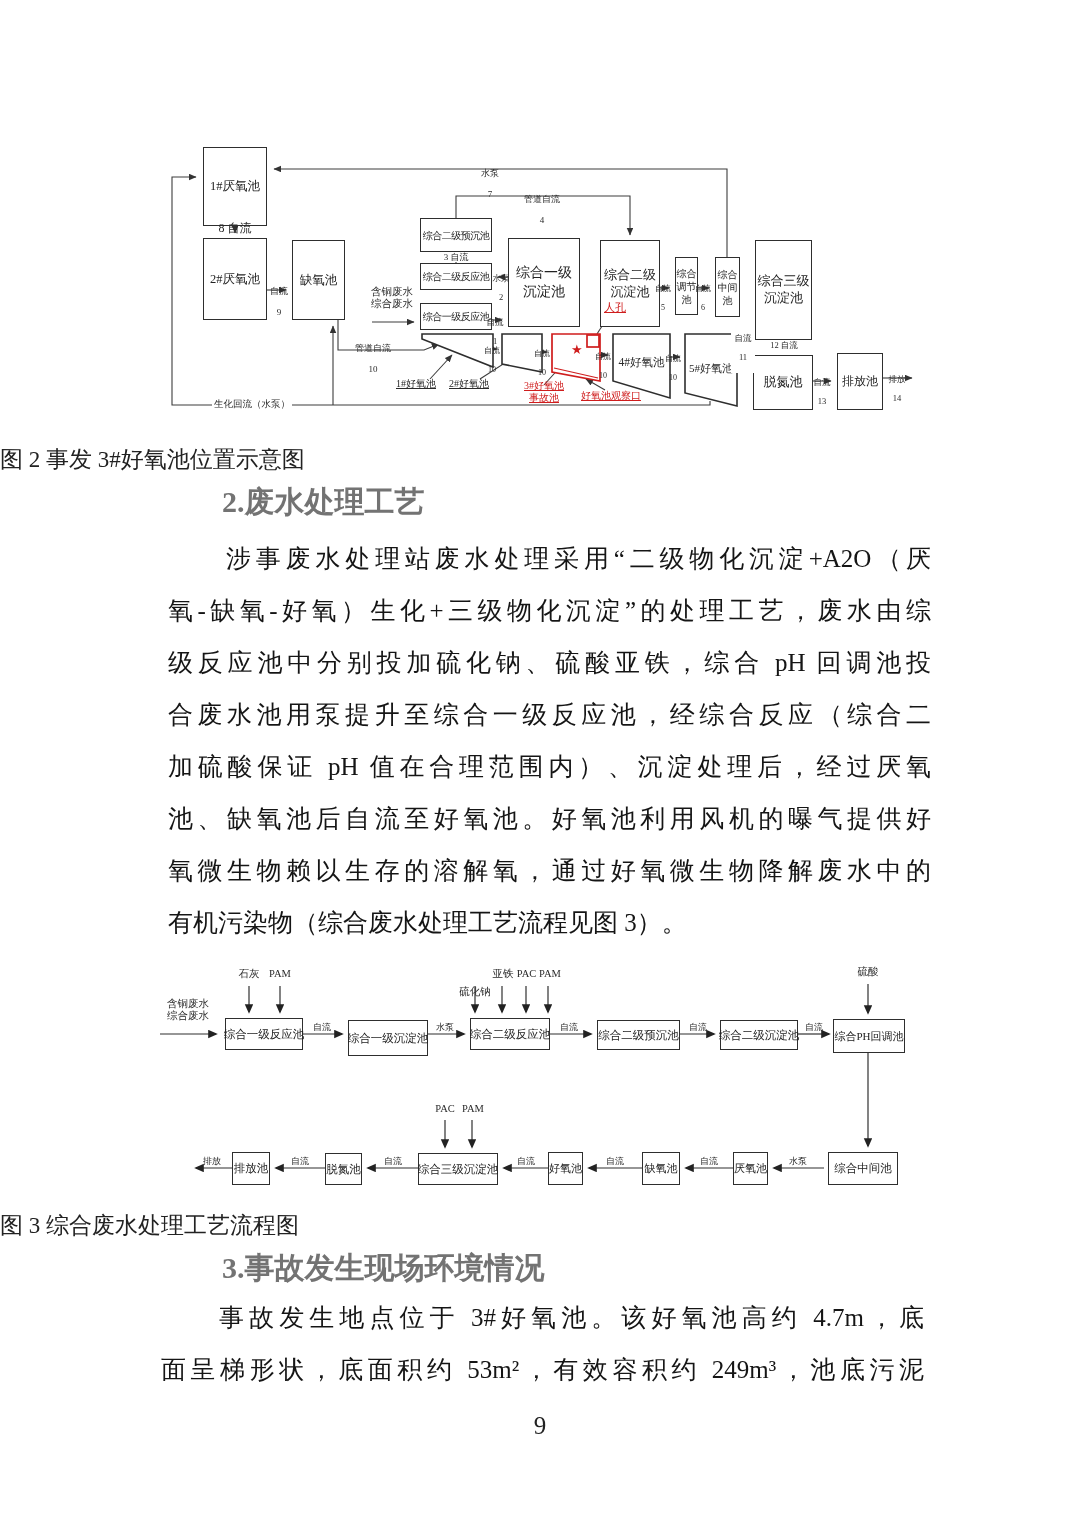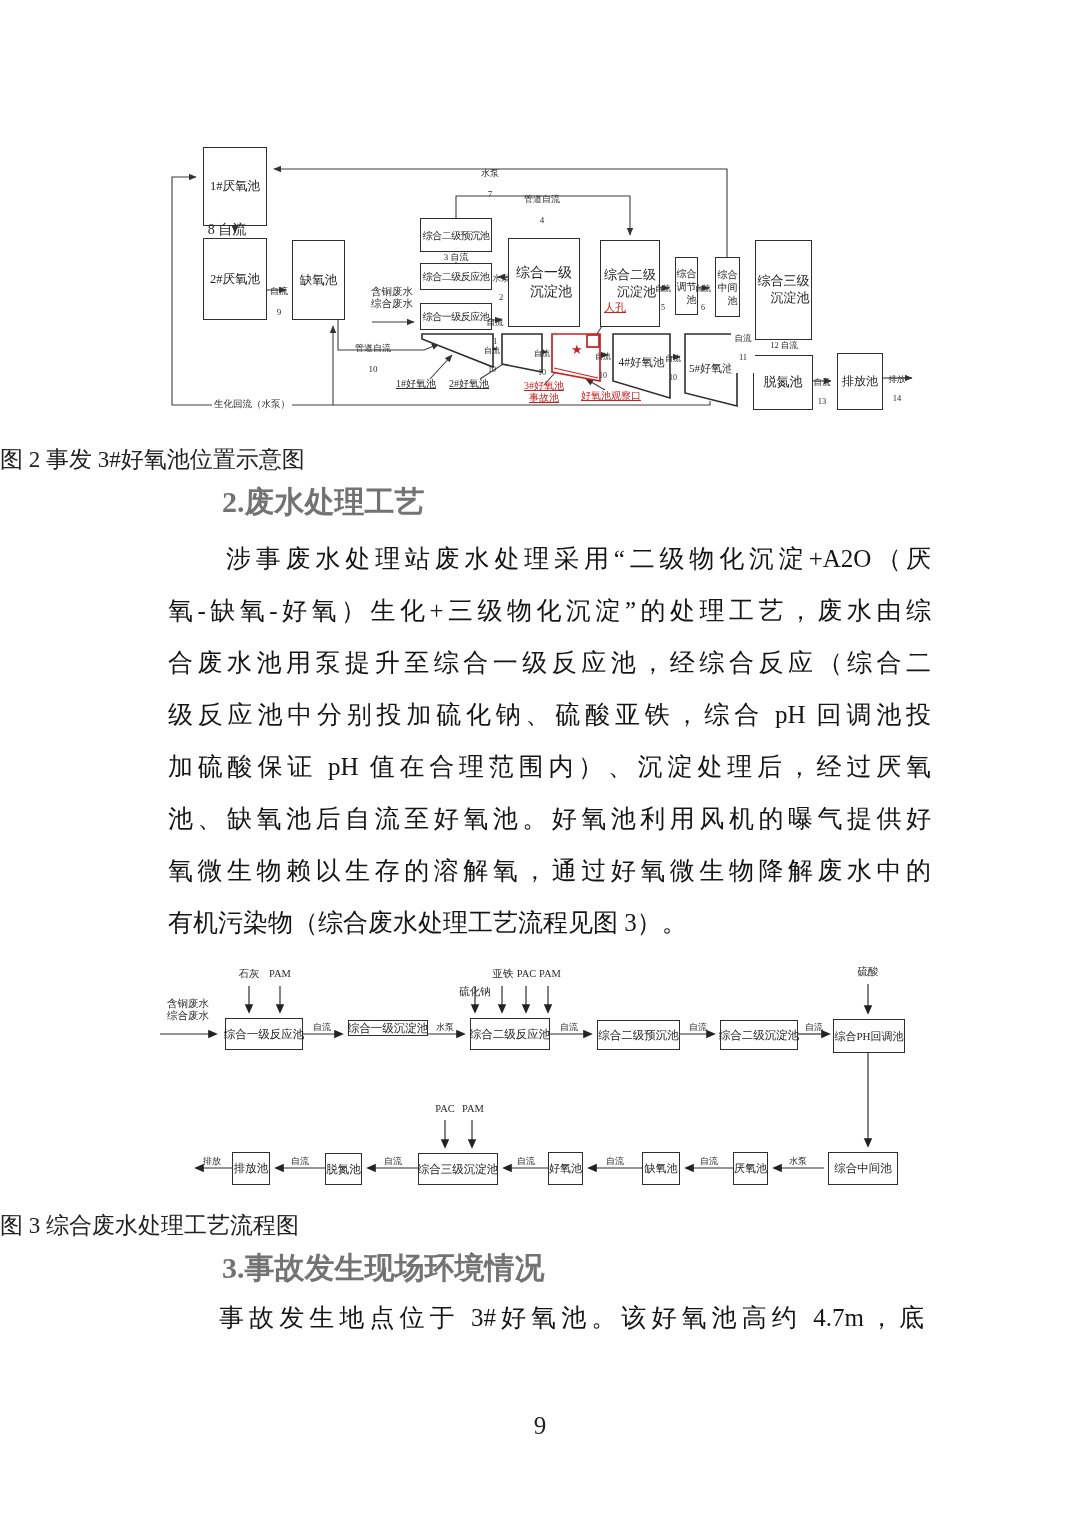--- a/index.html
+++ b/index.html
@@ -10,21 +10,21 @@
   .bline{height:52px;line-height:52px;text-align:justify;text-align-last:justify;}
   .para.endleft .bline:last-child{text-align-last:left;}
   .bline:first-child{padding-left:58px;}
   .h-sec{position:absolute;font-size:30px;font-weight:700;color:#737373;}
   .figcap{position:absolute;left:0;width:100%;text-align:left;font-size:23px;color:#222;}
   .pagenum{position:absolute;left:0;width:100%;text-align:center;font-size:25px;color:#222;}
   
   .diag{position:absolute;}
   .diag svg{position:absolute;left:0;top:0;}
   .dbox{position:absolute;border:1.6px solid #2e2e2e;background:#fff;display:flex;align-items:center;
-        justify-content:center;text-align:right;white-space:pre-line;line-height:1.3;color:#222;
+        justify-content:center;text-align:center;white-space:pre-line;line-height:1.3;color:#222;
         box-sizing:border-box;}
   .lbl{position:absolute;text-align:center;line-height:1.15;color:#2a2a2a;white-space:pre-line;}
   .lbl .n{display:block;}
   .red{color:#cf1d1d;}
   .und{text-decoration:underline;}
   .wbg{background:#fff;padding:0 2px;}
 </style>
 </head>
 <body>
 
@@ -103,21 +103,21 @@
     <div class="lbl" style="left:536px;top:224px;width:50px;font-size:11px;white-space:nowrap;">5#好氧池</div>
 
     <div class="lbl" style="left:322px;top:20px;width:36px;font-size:9px;">
       <span class="n">水泵</span>
       <span class="n">7</span>
     </div>
     <div class="lbl" style="left:368px;top:46px;width:48px;font-size:9px;">
       <span class="n">管道自流</span>
       <span class="n">4</span>
     </div>
-    <div class="lbl" style="left:56px;top:84px;width:42px;font-size:14px;">8 自流</div>
+    <div class="lbl" style="left:64px;top:84px;width:42px;font-size:12px;">8 自流</div>
     <div class="lbl" style="left:115px;top:138px;width:28px;font-size:9px;">
       <span class="n">自流</span>
       <span class="n">9</span>
     </div>
     <div class="lbl" style="left:284px;top:114px;width:44px;font-size:9px;background:#fff;">3 自流</div>
     <div class="lbl" style="left:340px;top:126px;width:22px;font-size:8.5px;">
       <span class="n">水泵</span>
       <span class="n">2</span>
     </div>
     <div class="lbl" style="left:334px;top:170px;width:22px;font-size:8.5px;">
@@ -175,22 +175,22 @@
 事故池</div>
     <div class="lbl red und" style="left:426px;top:252px;width:70px;font-size:10px;">好氧池观察口</div>
   </div>
 
   <div class="figcap" style="top:444px;">图 2 事发 3#好氧池位置示意图</div>
 
   <div class="h-sec" style="left:222px;top:482px;">2.废水处理工艺</div>
   <div class="para endleft" style="left:168px;top:533px;width:763px;">
       <div class="bline">涉事废水处理站废水处理采用“二级物化沉淀+A2O（厌</div>
       <div class="bline">氧-缺氧-好氧）生化+三级物化沉淀”的处理工艺，废水由综</div>
+      <div class="bline">级反应池中分别投加硫化钠、硫酸亚铁，综合 pH 回调池投</div>
       <div class="bline">合废水池用泵提升至综合一级反应池，经综合反应（综合二</div>
-      <div class="bline">级反应池中分别投加硫化钠、硫酸亚铁，综合 pH 回调池投</div>
       <div class="bline">加硫酸保证 pH 值在合理范围内）、沉淀处理后，经过厌氧</div>
       <div class="bline">池、缺氧池后自流至好氧池。好氧池利用风机的曝气提供好</div>
       <div class="bline">氧微生物赖以生存的溶解氧，通过好氧微生物降解废水中的</div>
       <div class="bline">有机污染物（综合废水处理工艺流程见图 3）。</div>
     </div>
 
   <div class="diag" style="left:150px;top:950px;width:790px;height:258px;">
     <svg width="790" height="258" viewBox="0 0 790 258">
       <defs>
         <marker id="b" markerWidth="9" markerHeight="9" refX="6.5" refY="3.5" orient="auto">
@@ -218,21 +218,21 @@
         <path d="M398,218 H354" marker-end="url(#b)"></path>
         <path d="M268,218 H218" marker-end="url(#b)"></path>
         <path d="M175,218 H126" marker-end="url(#b)"></path>
         <path d="M82,218 H46" marker-end="url(#b)"></path>
         <path d="M295,170 V197" marker-end="url(#b)"></path>
         <path d="M322,170 V197" marker-end="url(#b)"></path>
       </g>
     </svg>
 
     <div class="dbox" style="left:75px;top:68px;width:78px;height:32px;font-size:11.5px;white-space:nowrap;">综合一级反应池</div>
-    <div class="dbox" style="left:198px;top:70px;width:80px;height:16px;font-size:11.5px;white-space:nowrap;">综合一级沉淀池</div>
+    <div class="dbox" style="left:198px;top:70px;width:80px;height:36px;font-size:11.5px;white-space:nowrap;">综合一级沉淀池</div>
     <div class="dbox" style="left:320px;top:68px;width:80px;height:32px;font-size:11.5px;white-space:nowrap;">综合二级反应池</div>
     <div class="dbox" style="left:447px;top:70px;width:83px;height:30px;font-size:11.5px;white-space:nowrap;">综合二级预沉池</div>
     <div class="dbox" style="left:570px;top:70px;width:78px;height:30px;font-size:11.5px;white-space:nowrap;">综合二级沉淀池</div>
     <div class="dbox" style="left:683px;top:69px;width:72px;height:34px;font-size:11px;white-space:nowrap;">综合PH回调池</div>
 
     <div class="dbox" style="left:82px;top:202px;width:38px;height:33px;font-size:11.5px;">排放池</div>
     <div class="dbox" style="left:175px;top:203px;width:37px;height:32px;font-size:11.5px;">脱氮池</div>
     <div class="dbox" style="left:268px;top:203px;width:80px;height:32px;font-size:11.5px;white-space:nowrap;">综合三级沉淀池</div>
     <div class="dbox" style="left:398px;top:202px;width:35px;height:33px;font-size:11px;">好氧池</div>
     <div class="dbox" style="left:492px;top:202px;width:38px;height:33px;font-size:11px;">缺氧池</div>
@@ -262,16 +262,17 @@
     <div class="lbl" style="left:232px;top:206px;width:22px;font-size:9px;">自流</div>
     <div class="lbl" style="left:139px;top:206px;width:22px;font-size:9px;">自流</div>
     <div class="lbl" style="left:50px;top:206px;width:24px;font-size:9px;">排放</div>
   </div>
 
   <div class="figcap" style="top:1210px;">图 3 综合废水处理工艺流程图</div>
 
   <div class="h-sec" style="left:222px;top:1248px;">3.事故发生现场环境情况</div>
   <div class="para" style="left:161px;top:1292px;width:763px;">
       <div class="bline">事故发生地点位于 3#好氧池。该好氧池高约 4.7m，底</div>
+      <div class="bline">面呈梯形状，底面积约 53m²，有效容积约 249m³，池底污泥</div>
     </div>
 
   <div class="pagenum" style="top:1412px;">9</div>
 </div>
 
 </body></html>

